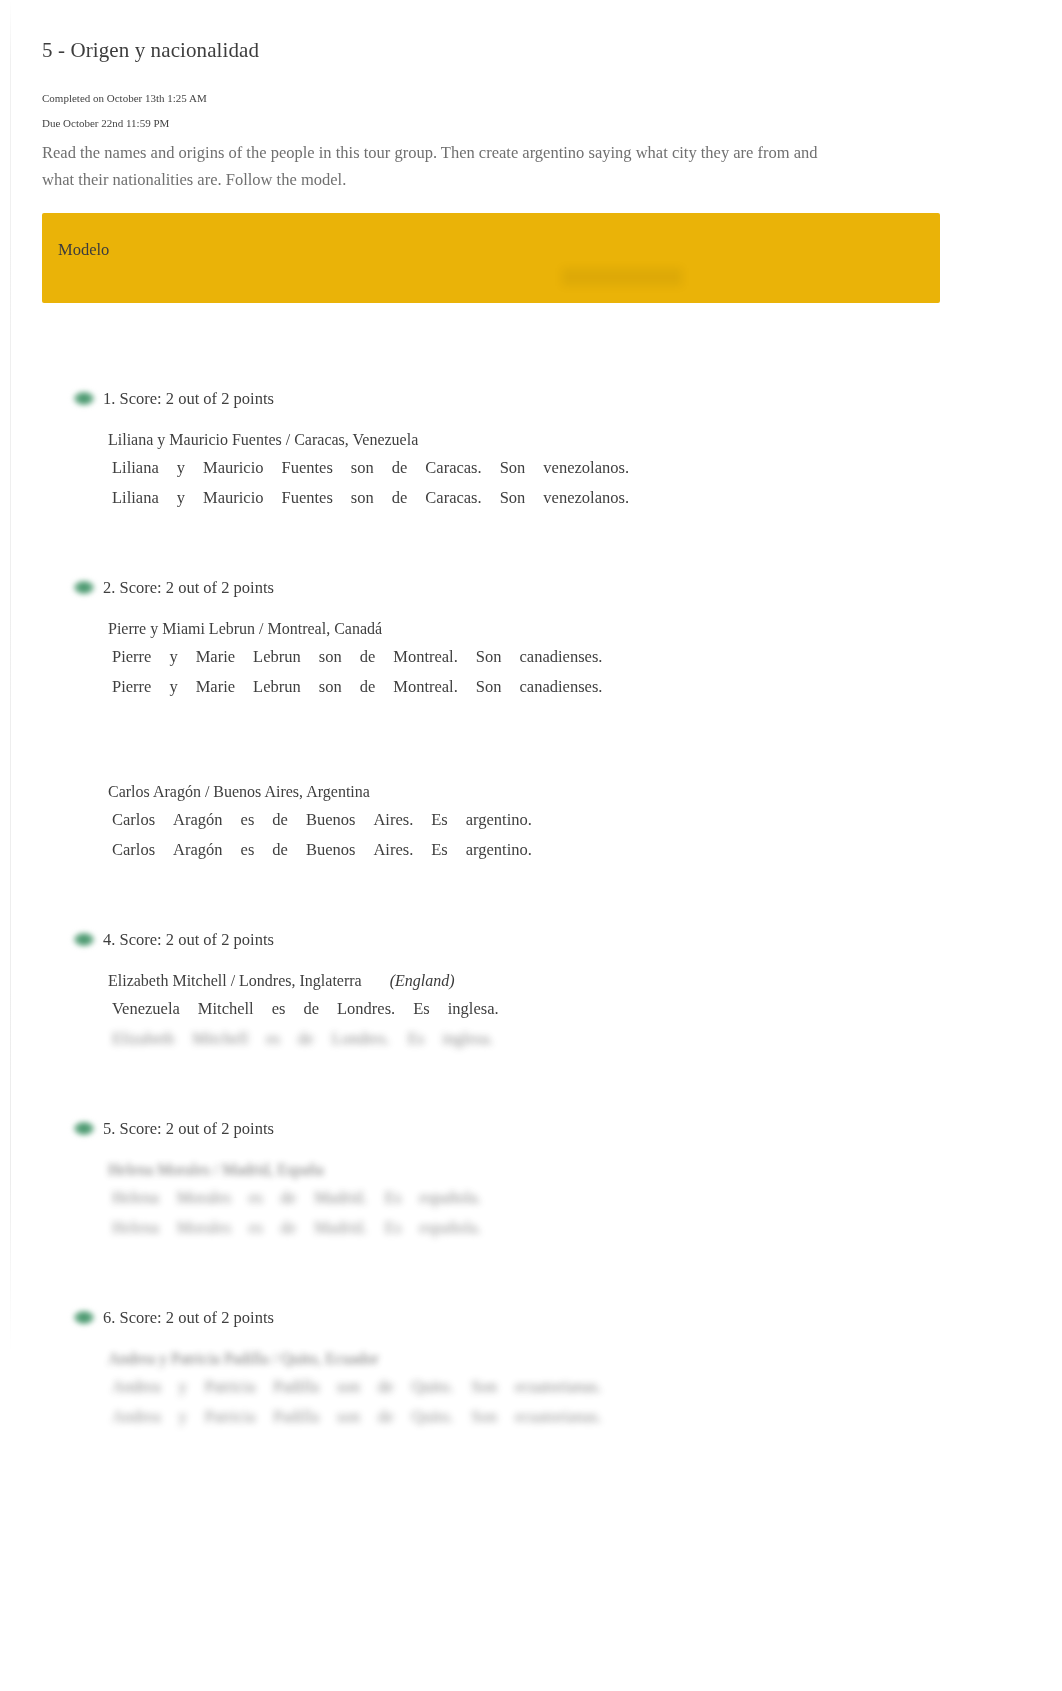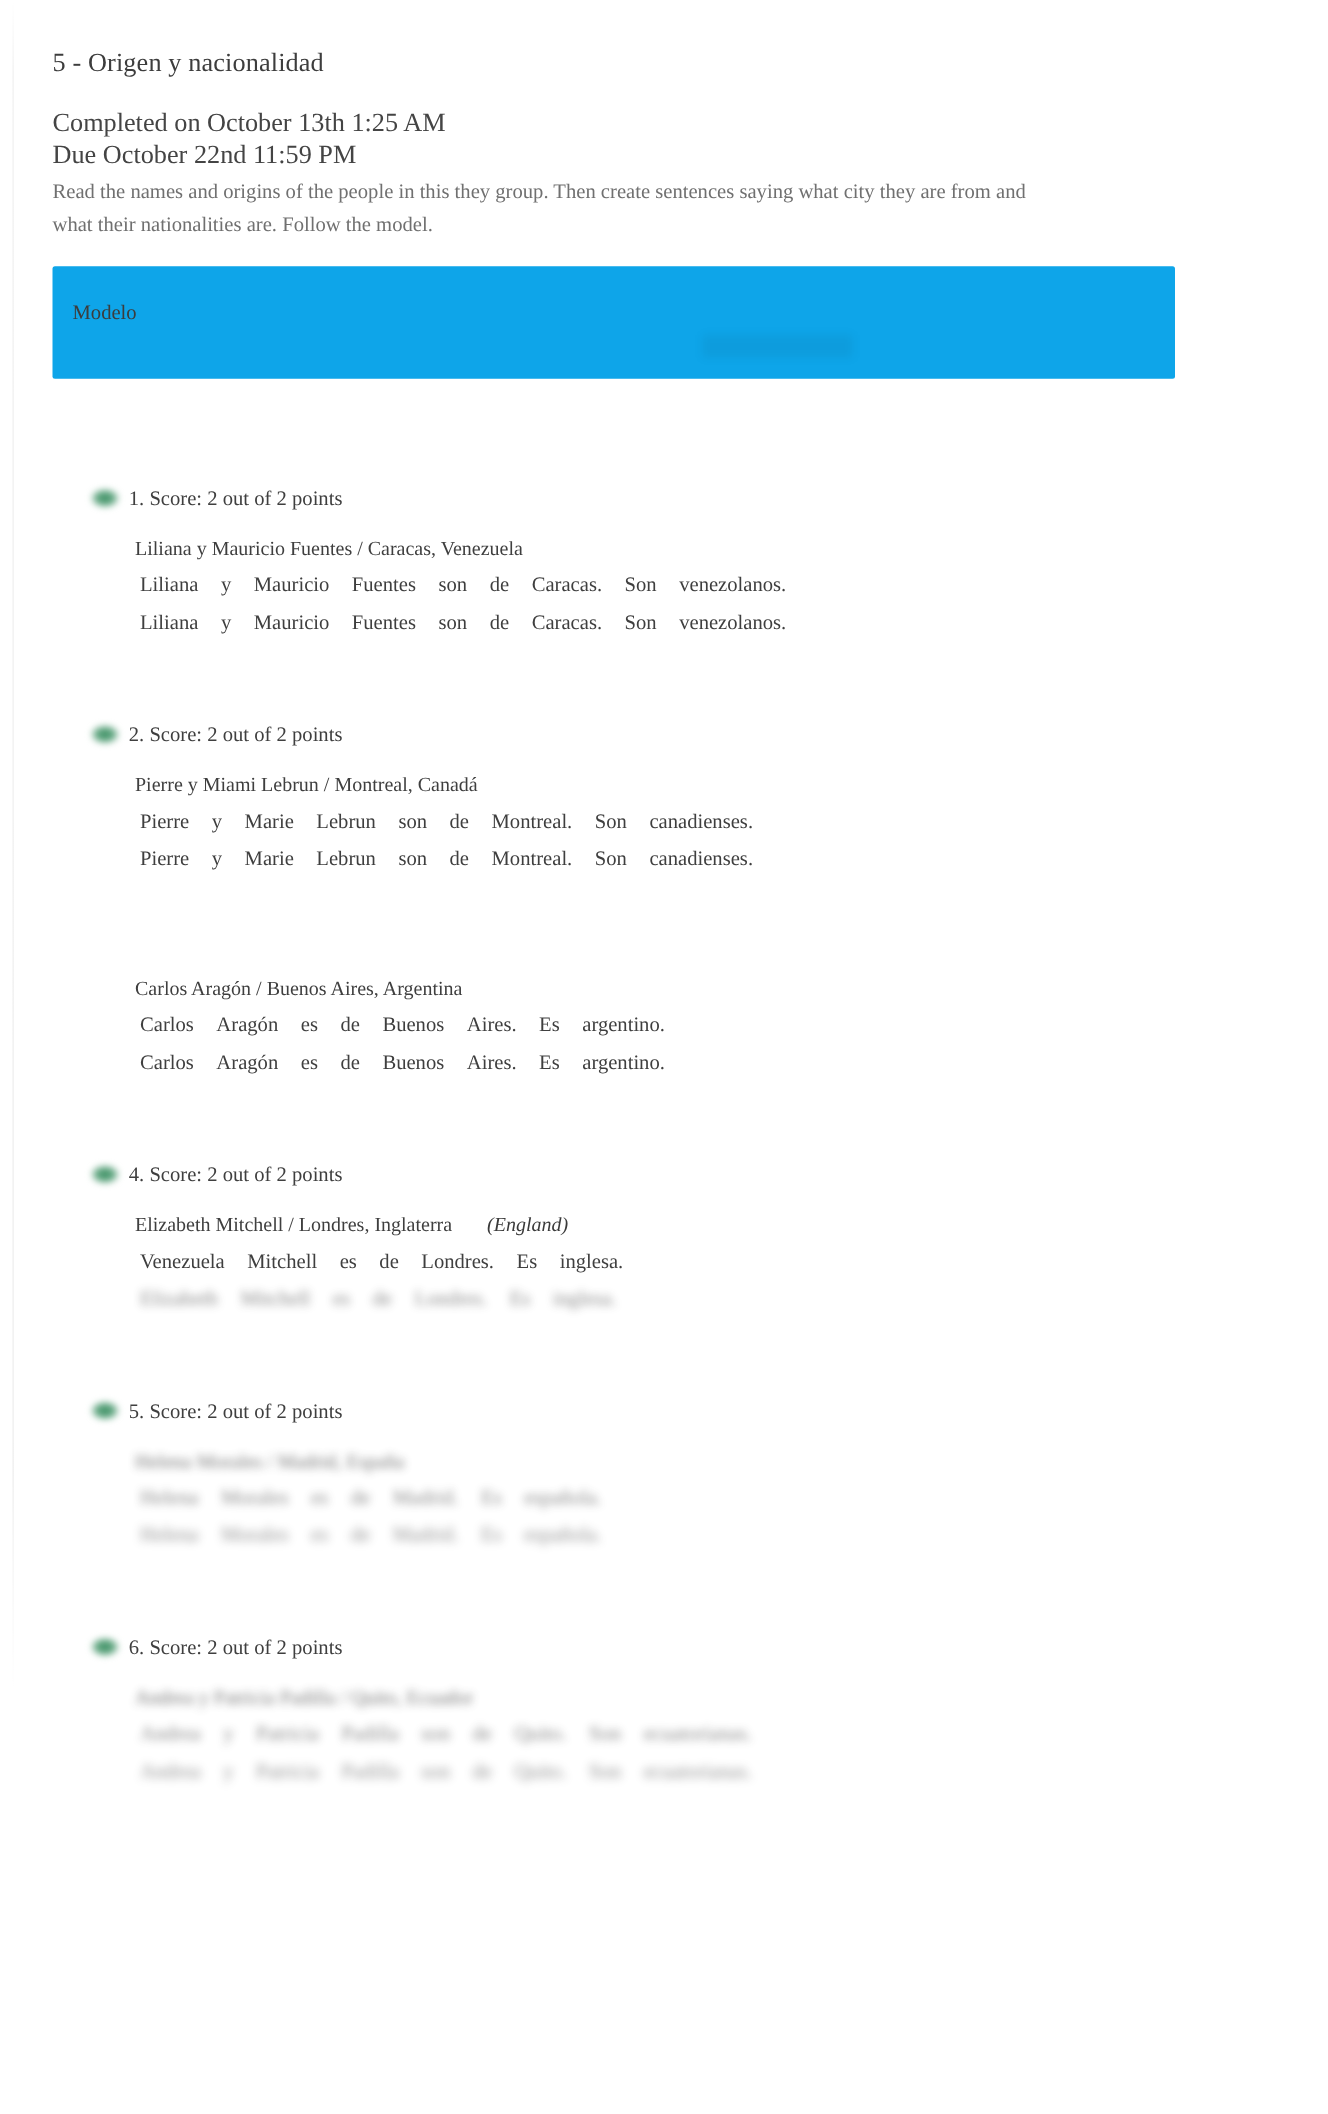--- a/index.html
+++ b/index.html
@@ -48,40 +48,40 @@
     letter-spacing: 0.1px;
   }
 
   .meta-block {
     position: absolute;
     left: 42px;
     top: 86px;
     width: 810px;
   }
   .meta-line {
-    font-size: 21px;
+    font-size: 11px;
     line-height: 25px;
     color: #444444;
   }
   .instructions {
     font-size: 16.5px;
     line-height: 27px;
     color: #707070;
     width: 800px;
     margin-top: 3px;
   }
 
   
   .modelo-box {
     position: absolute;
     left: 42px;
     top: 213px;
     width: 898px;
     height: 90px;
-    background: #0ea5e9;
+    background: #eab308;
     border-radius: 2px;
   }
   .modelo-box::after {   
     content: "";
     position: absolute;
     left: 520px;
     top: 55px;
     width: 120px;
     height: 18px;
     background: rgba(0,0,0,0.05);
@@ -191,21 +191,21 @@
 
 <div class="edge-rule"></div>
 
 <div class="page">
 
   <div class="assignment-title">5 - Origen y nacionalidad</div>
 
   <div class="meta-block">
     <div class="meta-line">Completed on October 13th 1:25 AM</div>
     <div class="meta-line">Due October 22nd 11:59 PM</div>
-    <div class="instructions">Read the names and origins of the people in this they group. Then create sentences saying what city they are from and what their nationalities are. Follow the model.</div>
+    <div class="instructions">Read the names and origins of the people in this tour group. Then create argentino saying what city they are from and what their nationalities are. Follow the model.</div>
   </div>
 
   <div class="modelo-box">
     <div class="modelo-label">Modelo</div>
   </div>
 
   <div class="items" id="items-container">
       <div class="item">
         <div class="score-line">
           <span class="check-icon"></span>

